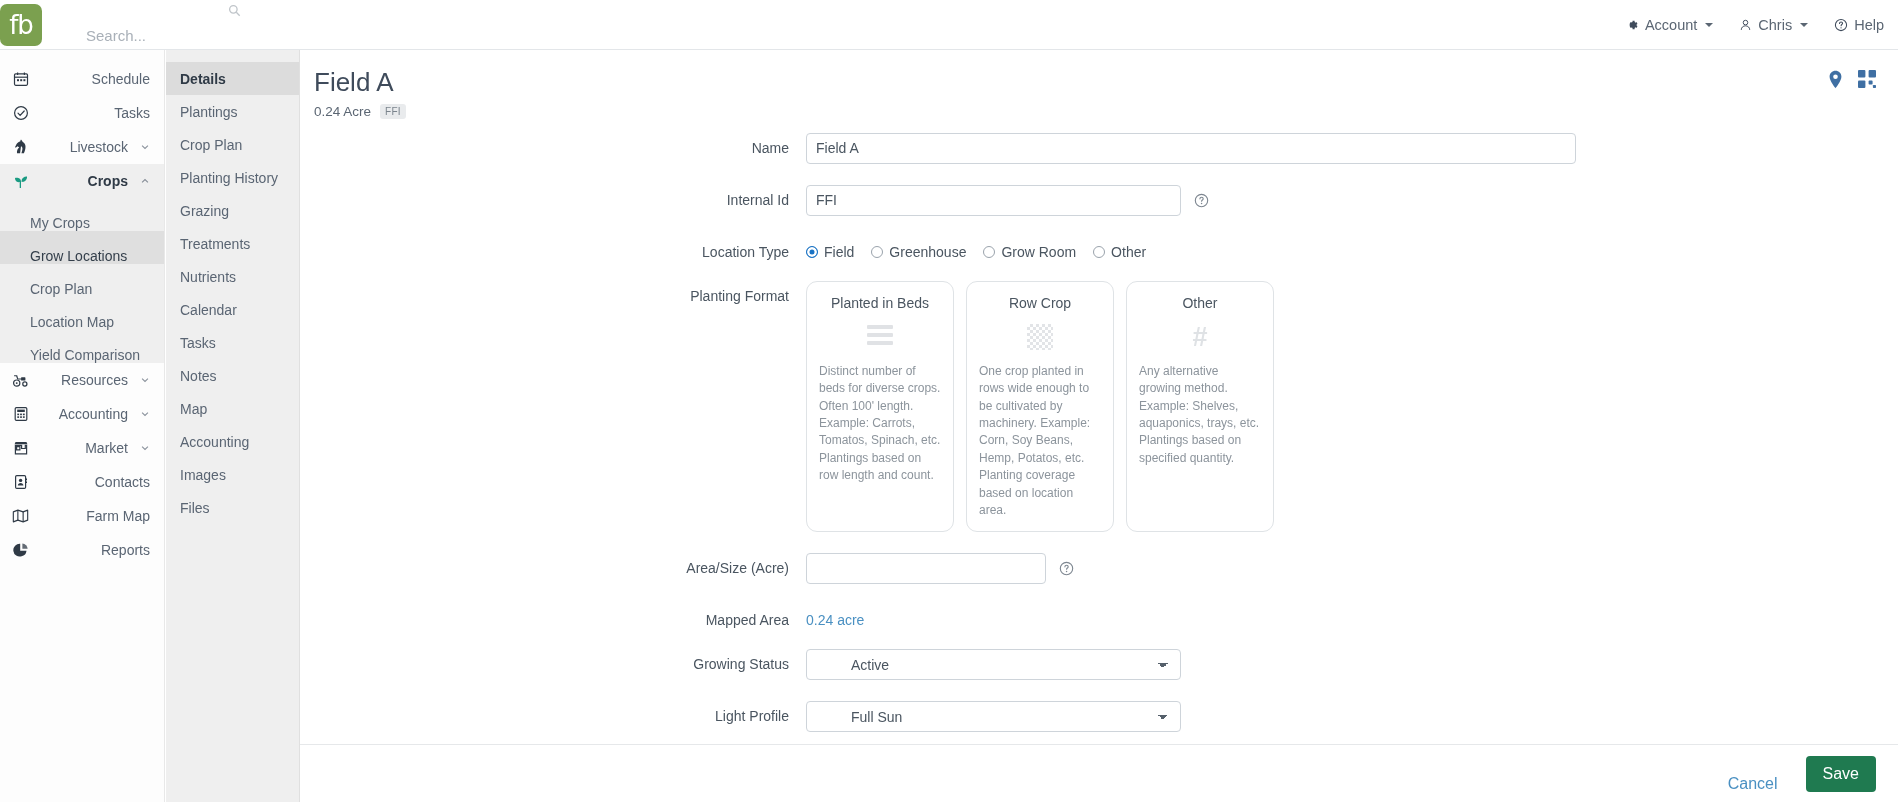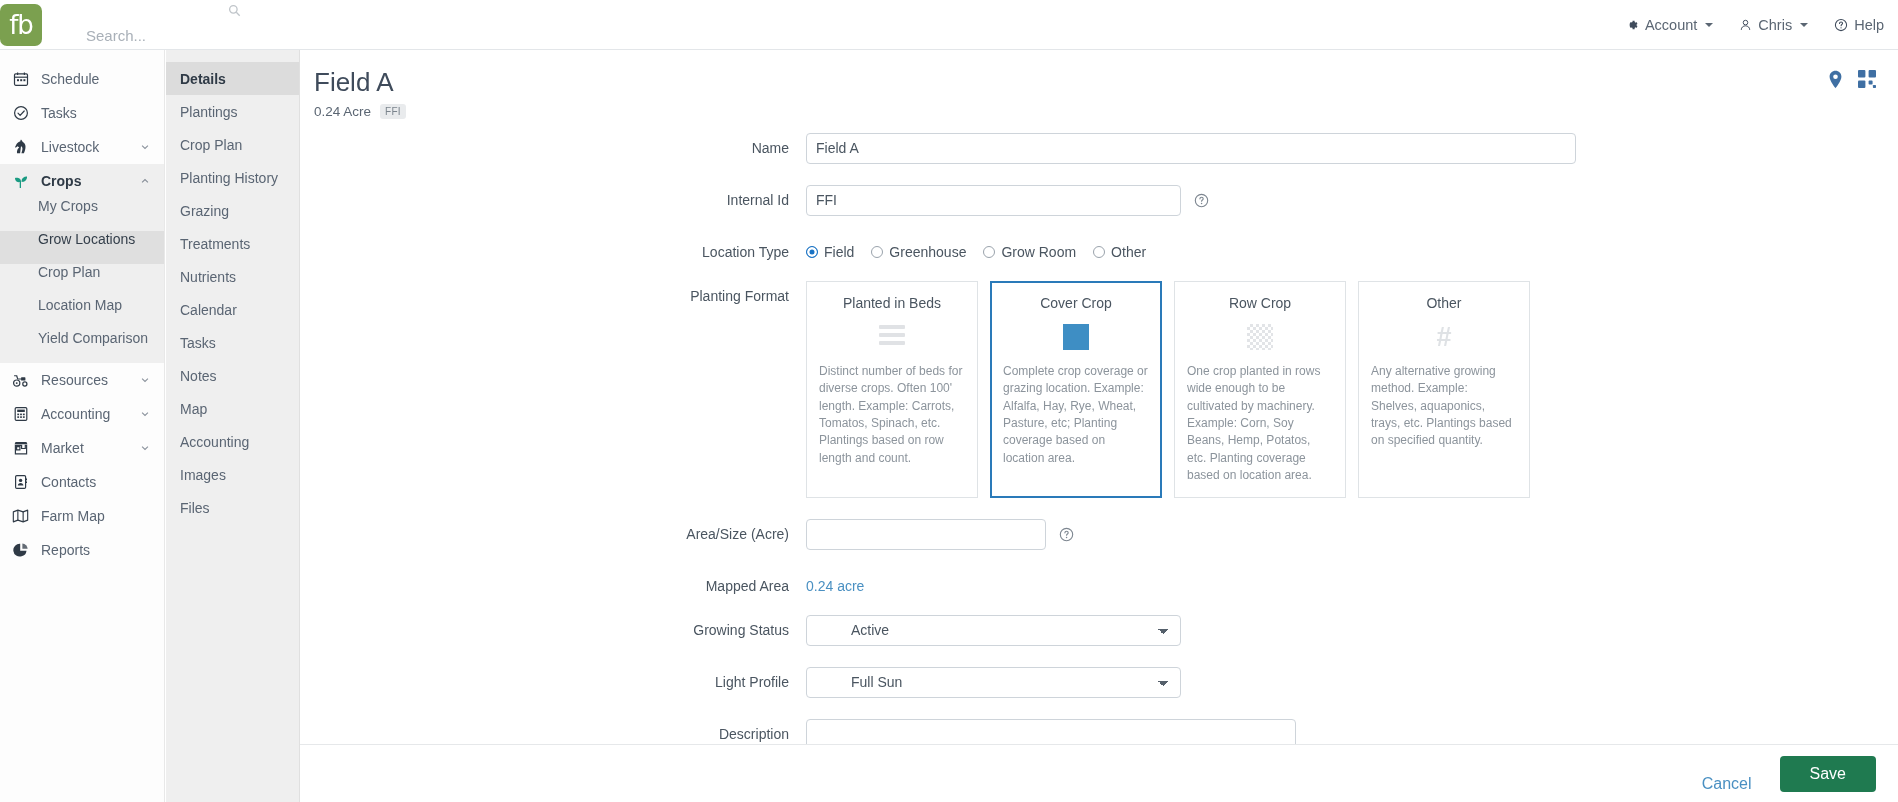--- a/index.html
+++ b/index.html
@@ -50,28 +50,28 @@
     position: absolute; top: 50px; left: 0; width: 165px; height: 752px;
     background: #fdfdfd; border-right: 1px solid #e8e8e8;
     padding-top: 12px;
   }
   .nav-item {
     display: flex; align-items: center; height: 34px;
     padding: 0 14px 0 12px; gap: 12px;
     color: #5a6573; font-size: 14px; cursor: pointer;
   }
   .nav-item .ic { width: 17px; height: 17px; display:flex; align-items:center; justify-content:center; flex:0 0 17px; }
-  .nav-item .lbl { flex: 1; white-space: nowrap; }
+  .nav-item .lbl { flex: 1; white-space: nowrap; text-align: right; }
   .nav-item .chev { width: 10px; height: 10px; opacity: .7; }
   .nav-group-active { background: #efefef; }
   .nav-group-active > .nav-item.head { font-weight: bold; color: #2f3a46; }
   .subnav { }
   .sub-item {
-    height: 33px; display: flex; align-items: flex-start;
-    padding-left: 38px; font-size: 14px; color: #5a6573; cursor: pointer;
+    height: 33px; display: flex; align-items: flex-end;
+    padding-left: 30px; font-size: 14px; color: #5a6573; cursor: pointer;
   }
   .sub-item.active { background: #dfdfdf; color: #333e4a; }
 
   
   .subnav-col {
     position: absolute; top: 50px; left: 166px; width: 134px; height: 752px;
     background: #efefef; border-right: 1px solid #e0e0e0; padding-top: 12px;
   }
   .sn-item {
     height: 33px; display: flex; align-items: center;
@@ -129,21 +129,21 @@
   .radios { display: flex; align-items: flex-end; gap: 17px; padding-top: 7px; }
   .radio { display: flex; align-items: center; gap: 6px; font-size: 14px;
            color: #4a5560; cursor: pointer; }
   .rdot { width: 12px; height: 12px; border-radius: 50%;
           border: 1px solid #9aa3ac; background: #fff; display:inline-block; position: relative;}
   .rdot.on { border-color: #1a73c4; background: #1a73c4; box-shadow: inset 0 0 0 2.5px #fff; }
 
   
   .cards { display: flex; gap: 12px; }
   .card {
-    width: 172px; min-height: 147px; border: 1px solid #dfe3e6; border-radius: 0;
+    width: 148px; min-height: 147px; border: 1px solid #dfe3e6; border-radius: 11px;
     background: #fff; padding: 13px 12px 12px 12px; cursor: pointer;
     display: flex; flex-direction: column; align-items: center;
   }
   .card.selected { border: 2px solid #2a7ab9; padding: 12px 11px 11px 11px; }
   .card-title { font-size: 14px; color: #4a5560; margin-bottom: 11px; }
   .card-ico { height: 30px; margin-bottom: 11px; display:flex; align-items:center; justify-content:center;}
   .card-desc { font-size: 12px; line-height: 1.45; color: #8c949c; text-align: left; width: 100%; }
 
   .ic-beds span { display:block; width: 26px; height: 4px; background:#e0e2e5; margin-bottom: 4px; border-radius:1px;}
   .ic-cover { width: 26px; height: 26px; background: #3e8ec4; }
@@ -158,21 +158,21 @@
   .footer {
     position: absolute; left: 300px; bottom: 0; width: 1598px; height: 58px;
     border-top: 1px solid #e6e8ea; background: #fff;
     display: flex; align-items: center; justify-content: flex-end;
     padding-right: 22px; gap: 22px;
   }
   .btn-cancel { font-size: 16px; color: #4a90c2; cursor: pointer; background:none;border:none;
     font-family:"Liberation Sans",sans-serif;margin-top:20px; }
   .btn-save {
     background: #1f7a50; color: #fff; border: none; border-radius: 4px;
-    font-size: 16px; padding: 9px 30px; cursor: pointer;
+    font-size: 16px; padding: 9px 17px; cursor: pointer;
     font-family: "Liberation Sans", sans-serif;
   }
 </style>
 </head>
 <body>
 
 <div class="topbar">
   <div class="logo">fb</div>
   <div class="search-wrap">
     <svg class="search-ico" viewBox="0 0 16 16" fill="none" stroke="#8b949d" stroke-width="1.6">
@@ -484,27 +484,20 @@
             <div class="card-ico ic-beds">
               <div>
                   <span></span>
                   <span></span>
                   <span></span>
                 </div>
             </div>
             <div class="card-desc">Distinct number of beds for diverse crops. Often 100' length. Example: Carrots, Tomatos, Spinach, etc. Plantings based on row length and count.</div>
           </div>
 
-          <div class="card selected">
-            <div class="card-title">Cover Crop</div>
-            <div class="card-ico">
-                <div class="ic-cover"></div>
-              </div>
-            <div class="card-desc">Complete crop coverage or grazing location. Example: Alfalfa, Hay, Rye, Wheat, Pasture, etc; Planting coverage based on location area.</div>
-          </div>
 
           <div class="card">
             <div class="card-title">Row Crop</div>
             <div class="card-ico">
                 <div class="ic-row"></div>
               </div>
             <div class="card-desc">One crop planted in rows wide enough to be cultivated by machinery. Example: Corn, Soy Beans, Hemp, Potatos, etc. Planting coverage based on location area.</div>
           </div>
 
           <div class="card">

